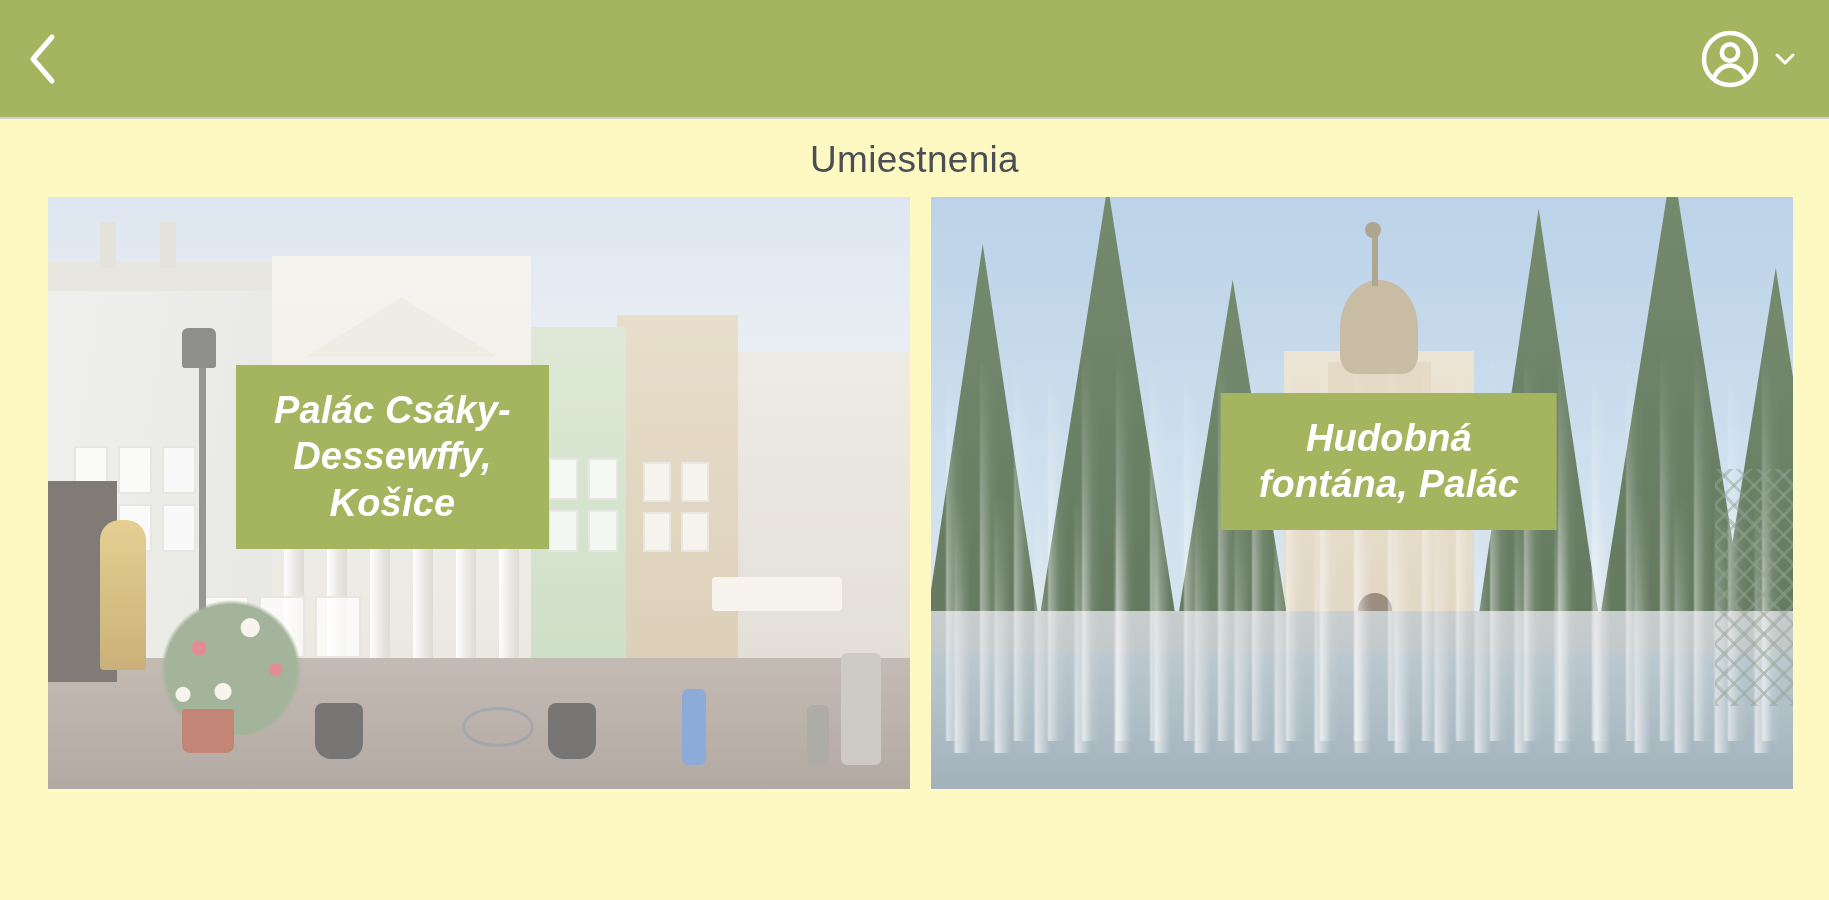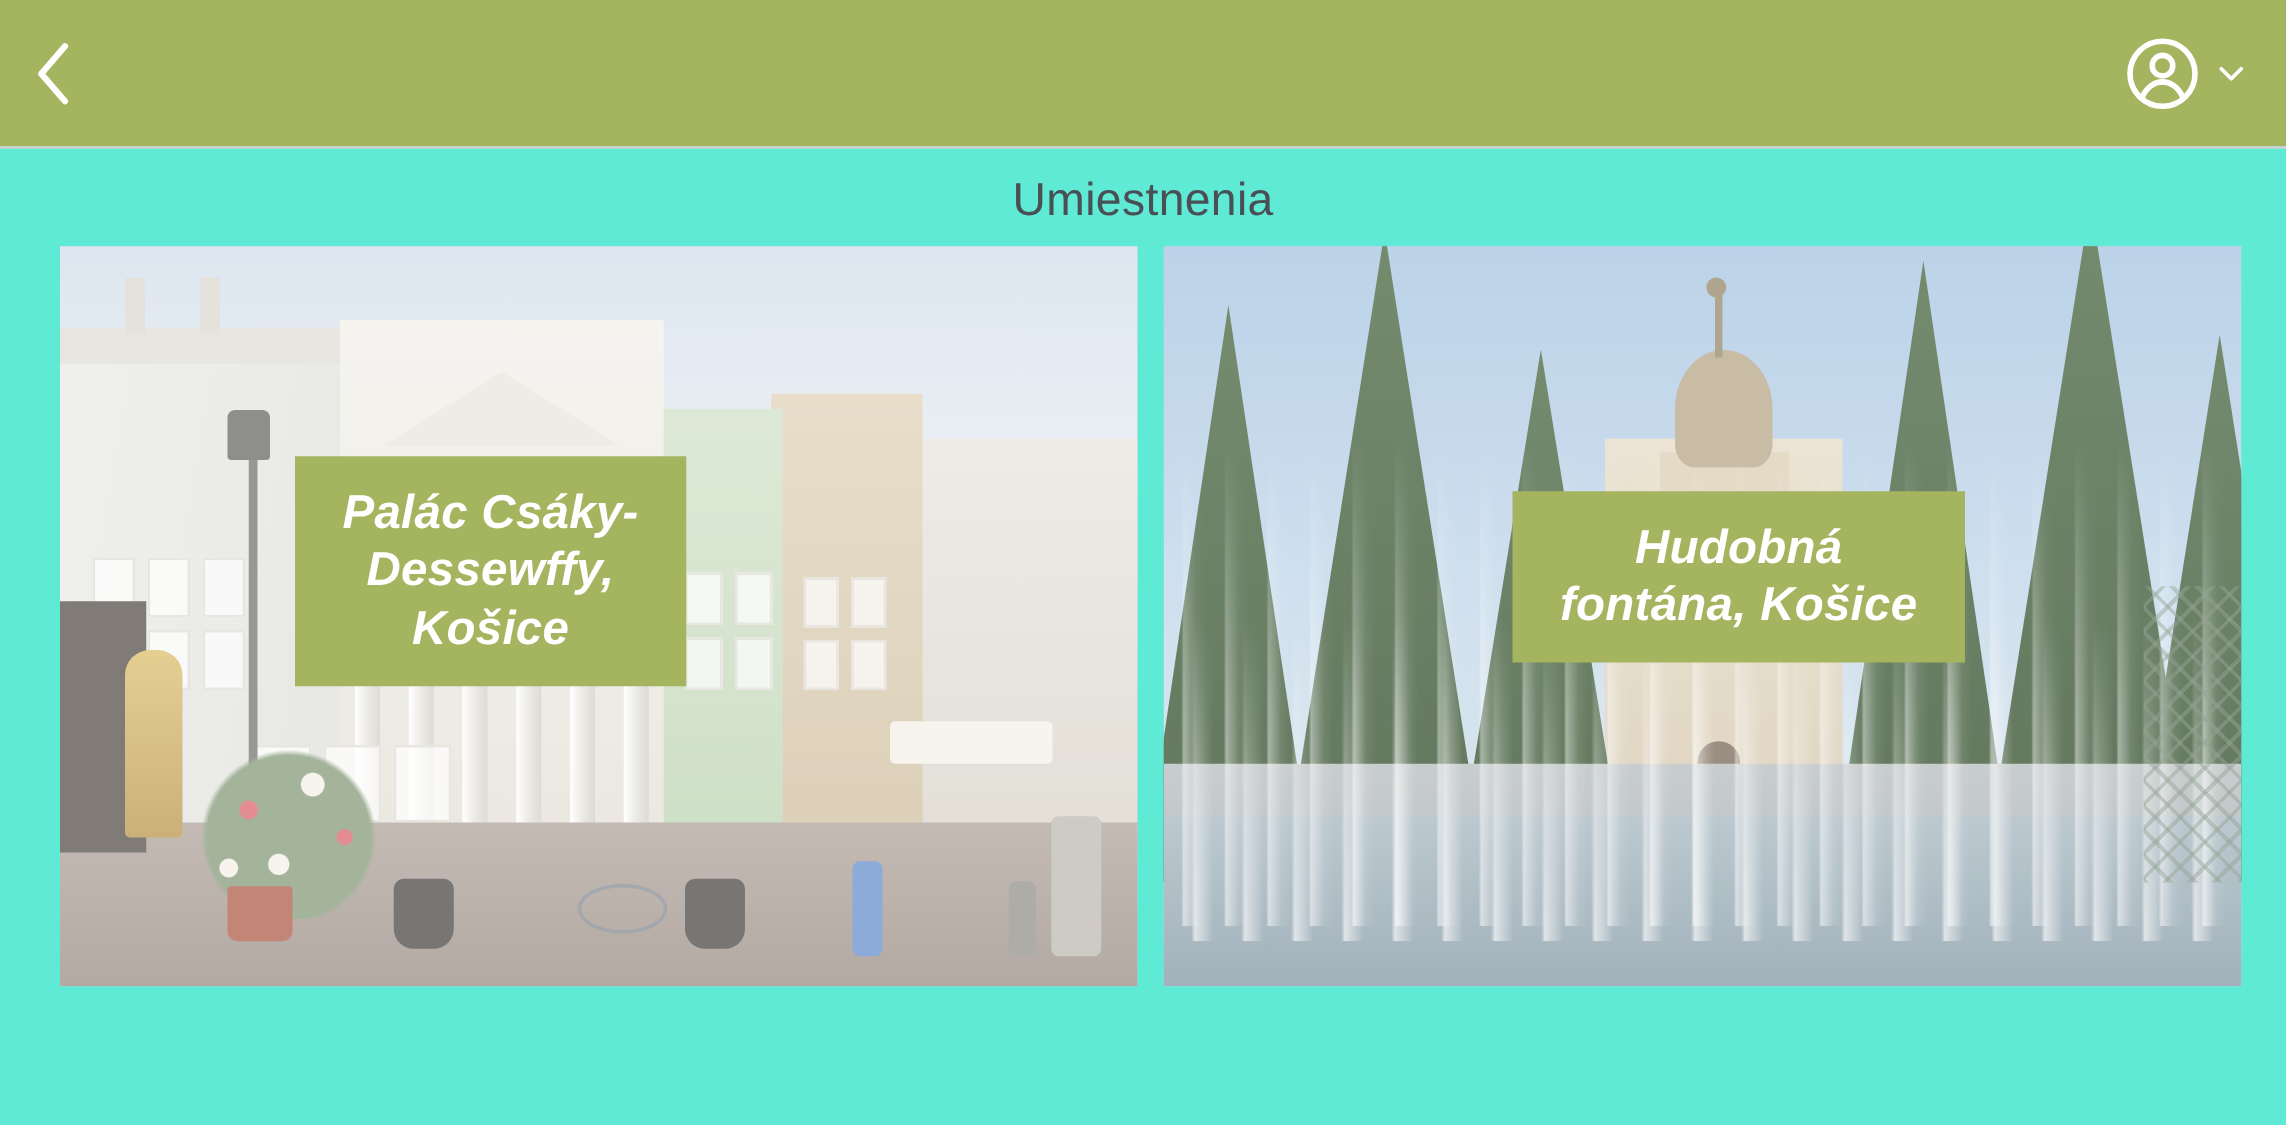--- a/index.html
+++ b/index.html
@@ -38,21 +38,21 @@
     padding-right: 6px;
   }
   .avatar-icon svg { display: block; }
   .caret svg { display: block; }
 
   
   .content {
     position: relative;
     width: 1829px;
     height: 783px;
-    background: #5eead4;
+    background: #fef9c3;
     border-top: 2px solid #d0d0d0;
   }
   .page-title {
     text-align: center;
     font-size: 37px;
     font-weight: 400;
     color: #4a4f55;
     letter-spacing: 0.3px;
     padding-top: 21px;
     line-height: 1.1;
@@ -415,17 +415,17 @@
         <div class="tree t5"></div>
         <div class="tree t6"></div>
         <div class="plaza"></div>
         <div class="basin"></div>
         <div class="jets"></div>
         <div class="jets2"></div>
         <div class="rail"></div>
         <div class="haze"></div>
       </div>
       <div class="card-label pos-b">Hudobná
-fontána, Košice</div>
+fontána, Palác</div>
     </div>
 
   </div>
 </div>
 
 </body></html>

